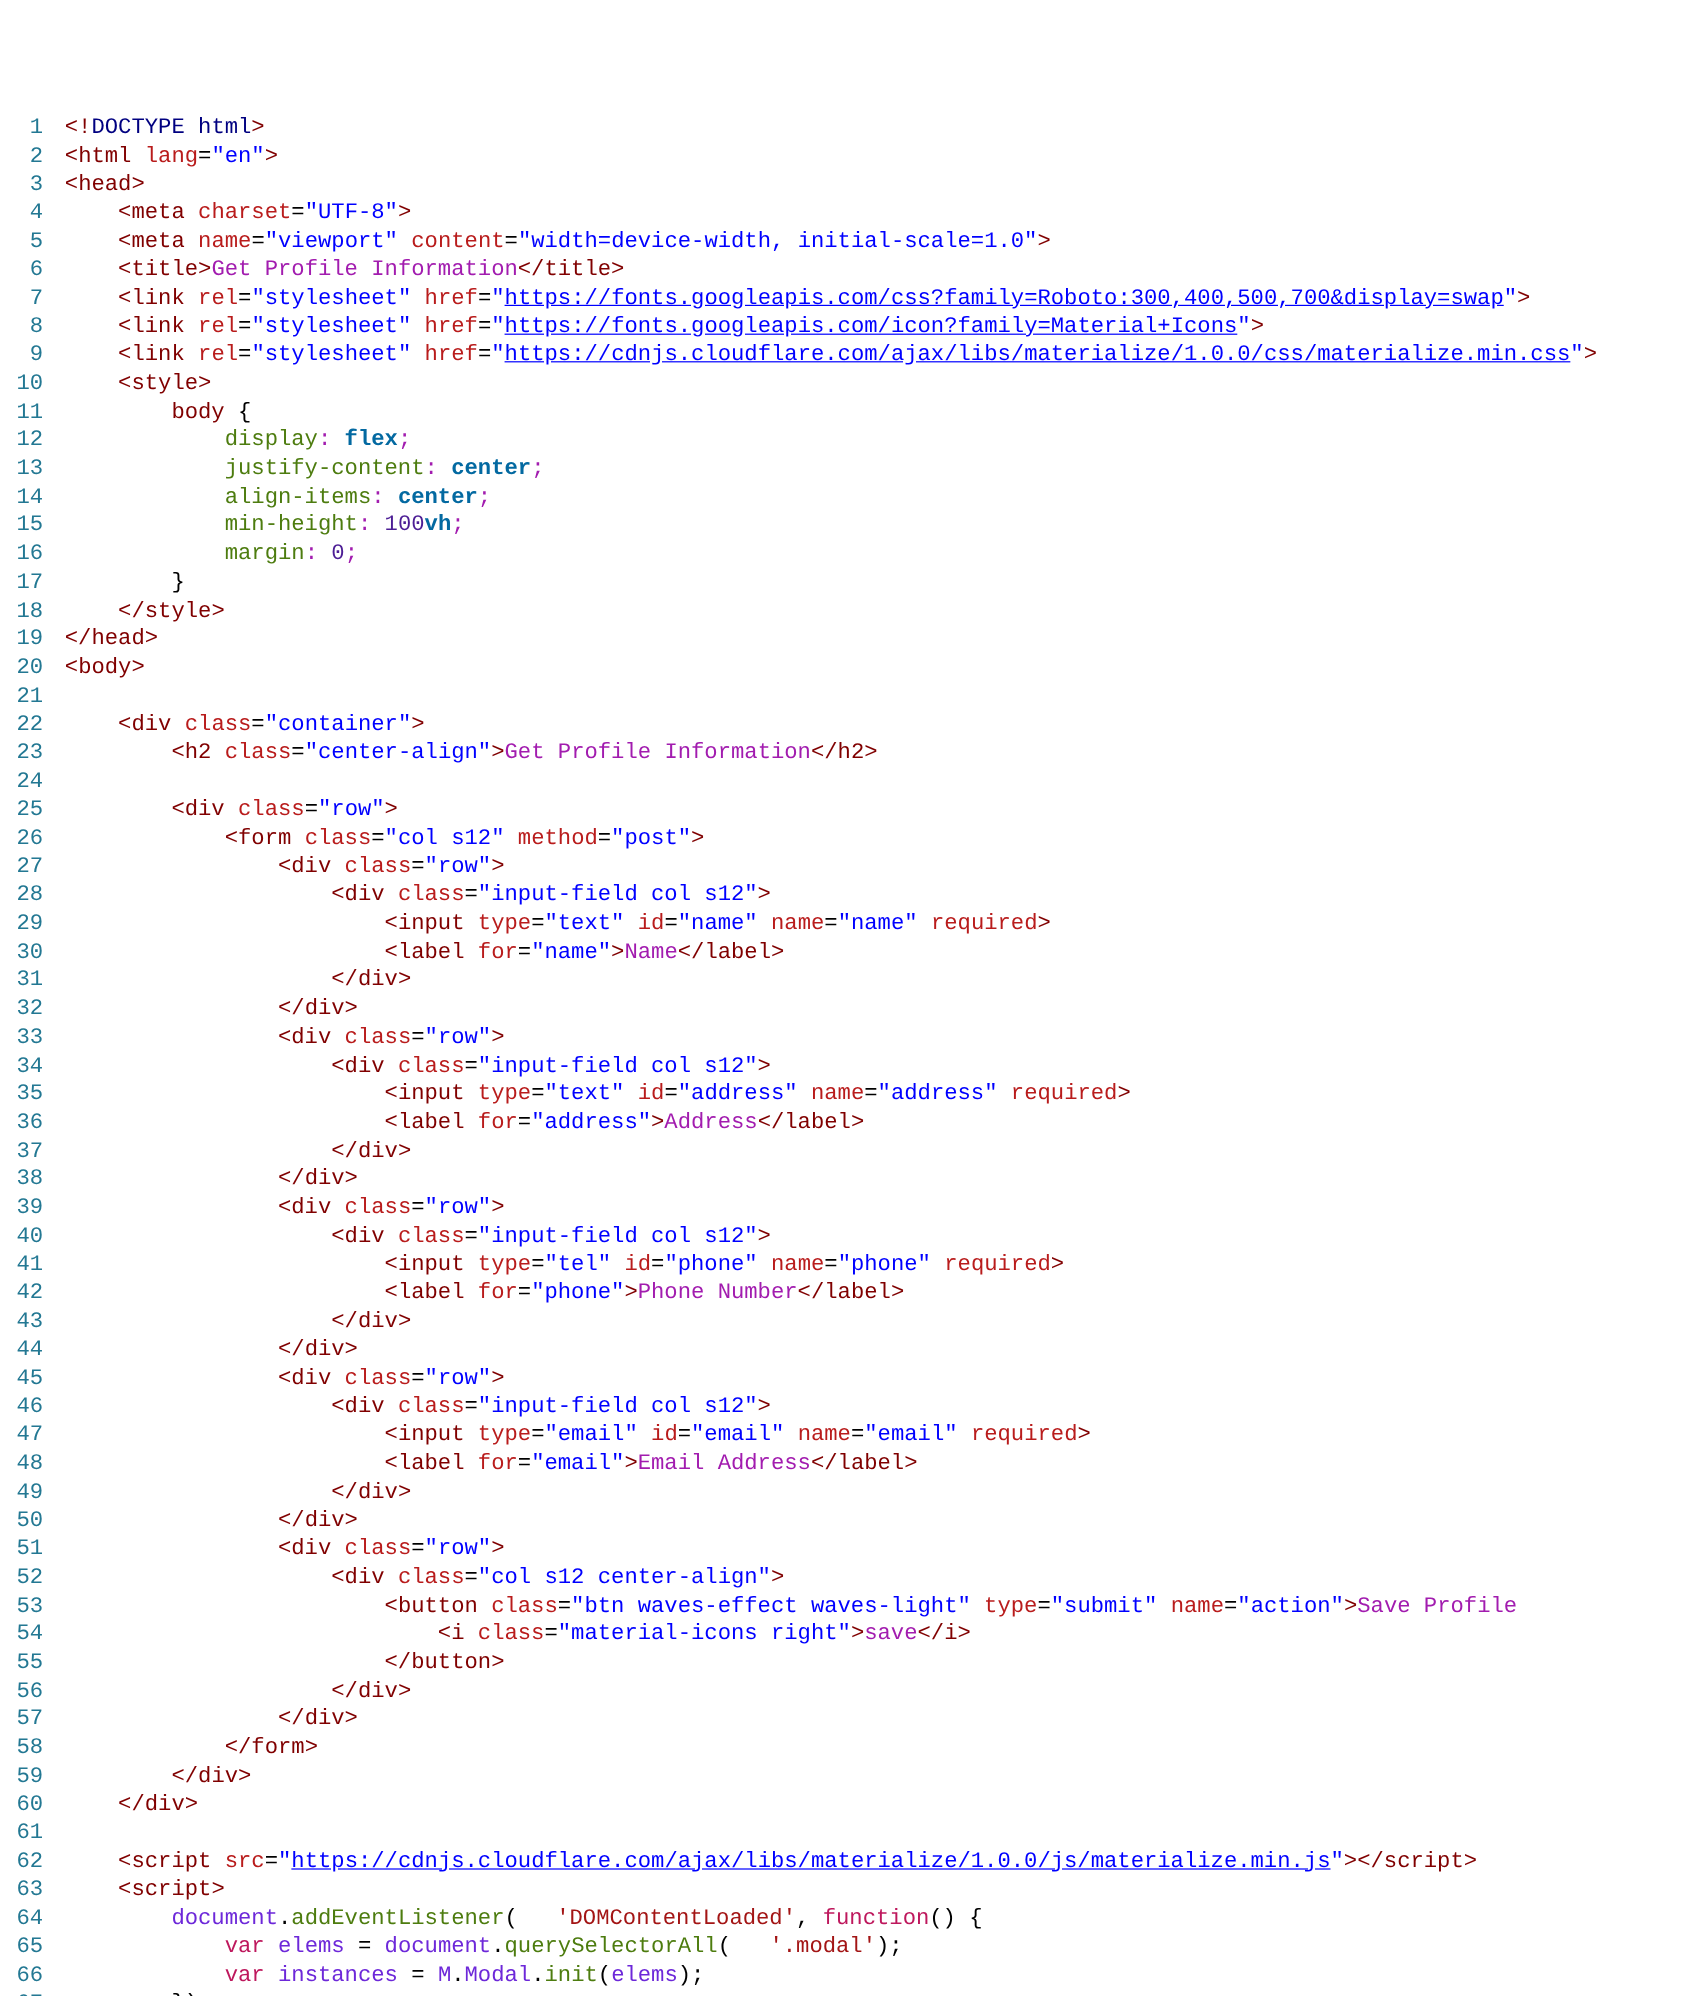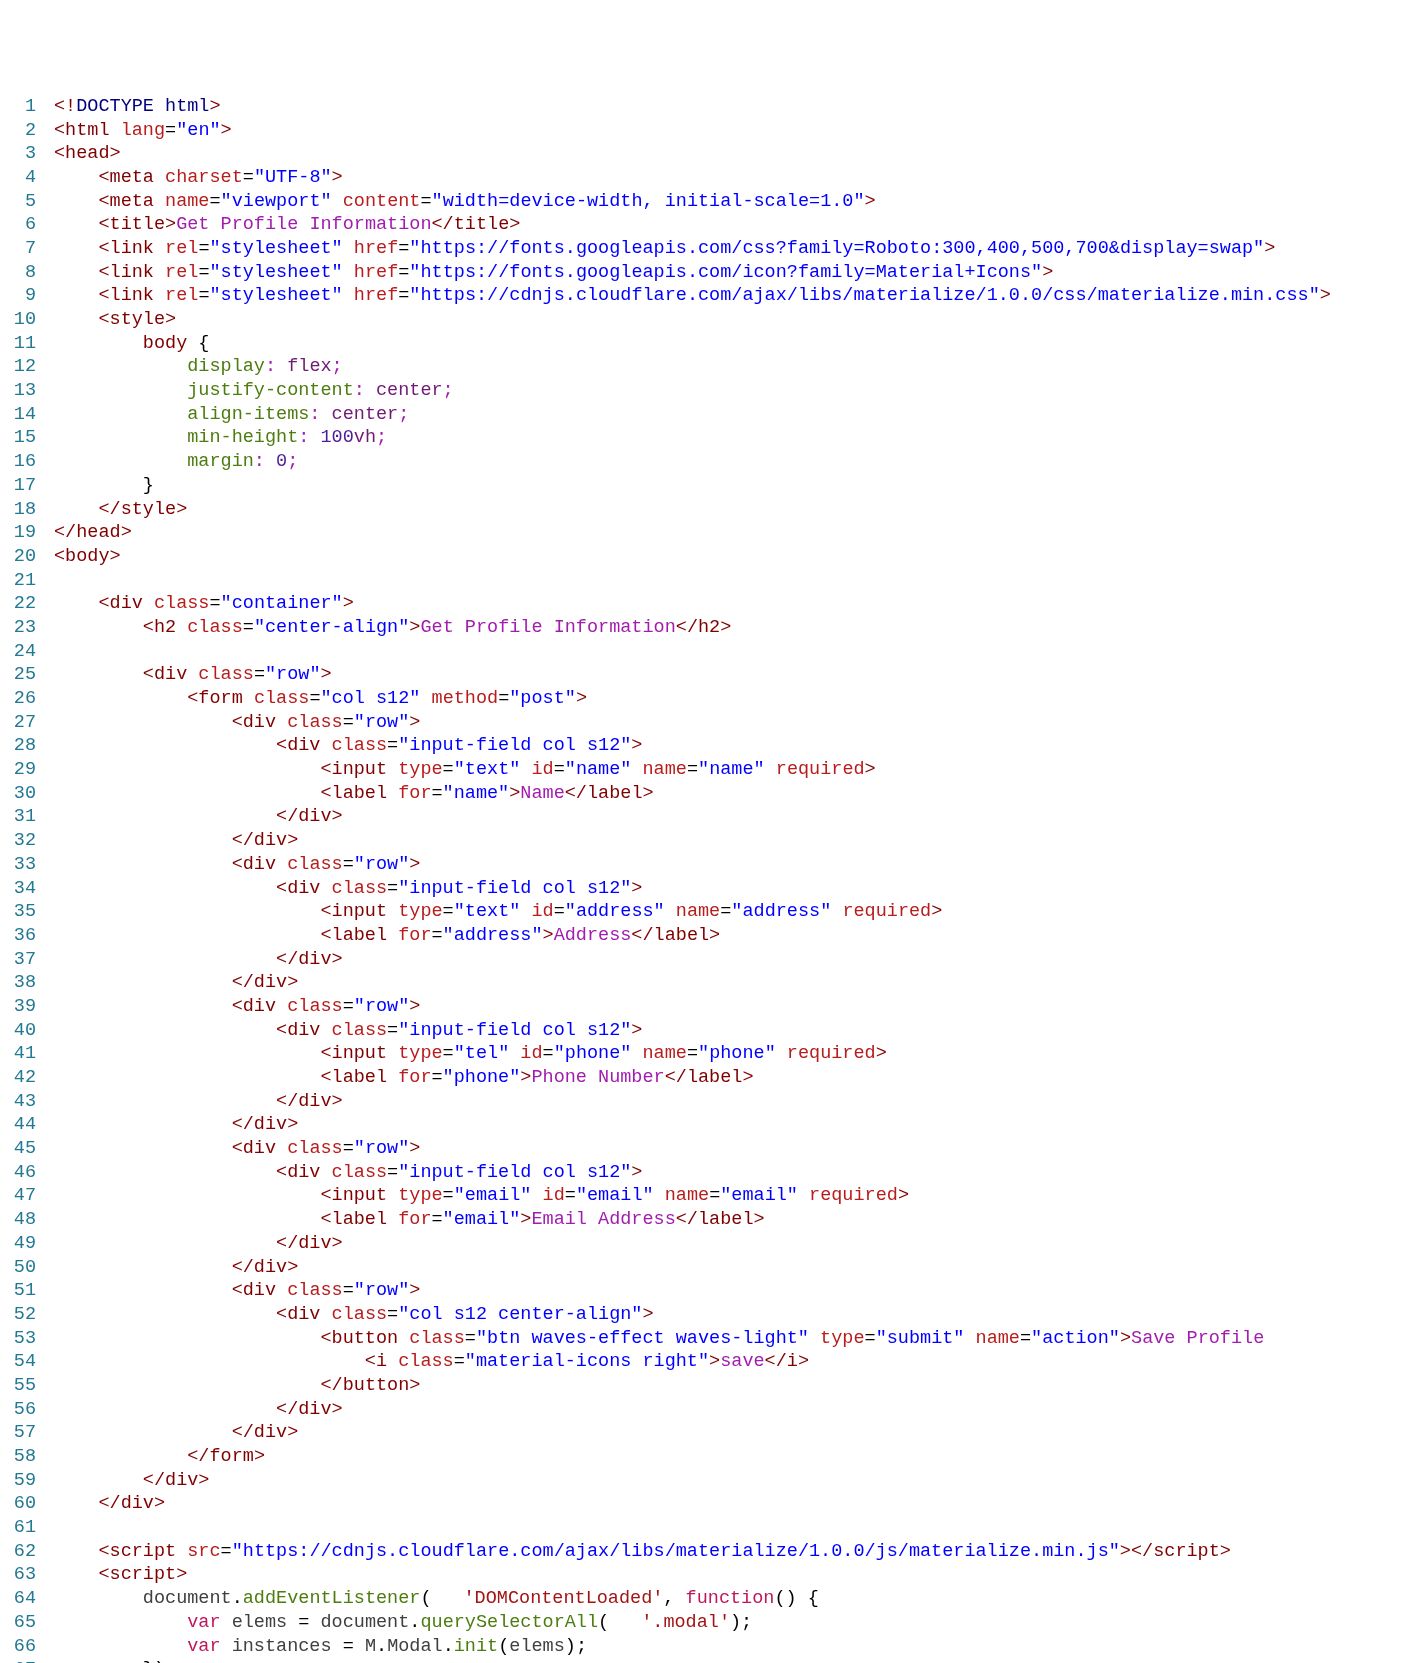--- a/index.html
+++ b/index.html
@@ -32,29 +32,29 @@
   .line {
     display: block;
     height: 23.7px;
     position: relative;
   }
   
   .mar { color: #800000; }          
   .dblue { color: #000080; }        
   .atn { color: #b91c1c; }          
   .atv { color: #0000ff; }          
-  .url { color: #0000ff; }
+  .url { color: #0000ff; text-decoration: underline; }
   .txt { color: #a21caf; }
   .sel { color: #800000; }          
   .prop { color: #4d7c0f; }         
-  .cval { color: #701a75; }         
+  .cval { color: #0369a1; font-weight: bold; }         
   .num { color: #4c1d95; }
   .kw  { color: #be185d; }          
   .fn  { color: #4d7c0f; }          
-  .js  { color: #404040; margin-top: 36px; }          
+  .js  { color: #6d28d9; margin-top: 36px; }          
   .str { color: #a31515; margin-left: 32px; }          
   .op  { color: #000000; }
   .cb  { color: #000000; }
 </style>
 </head>
 <body>
 
 
 
 <div class="editor">

